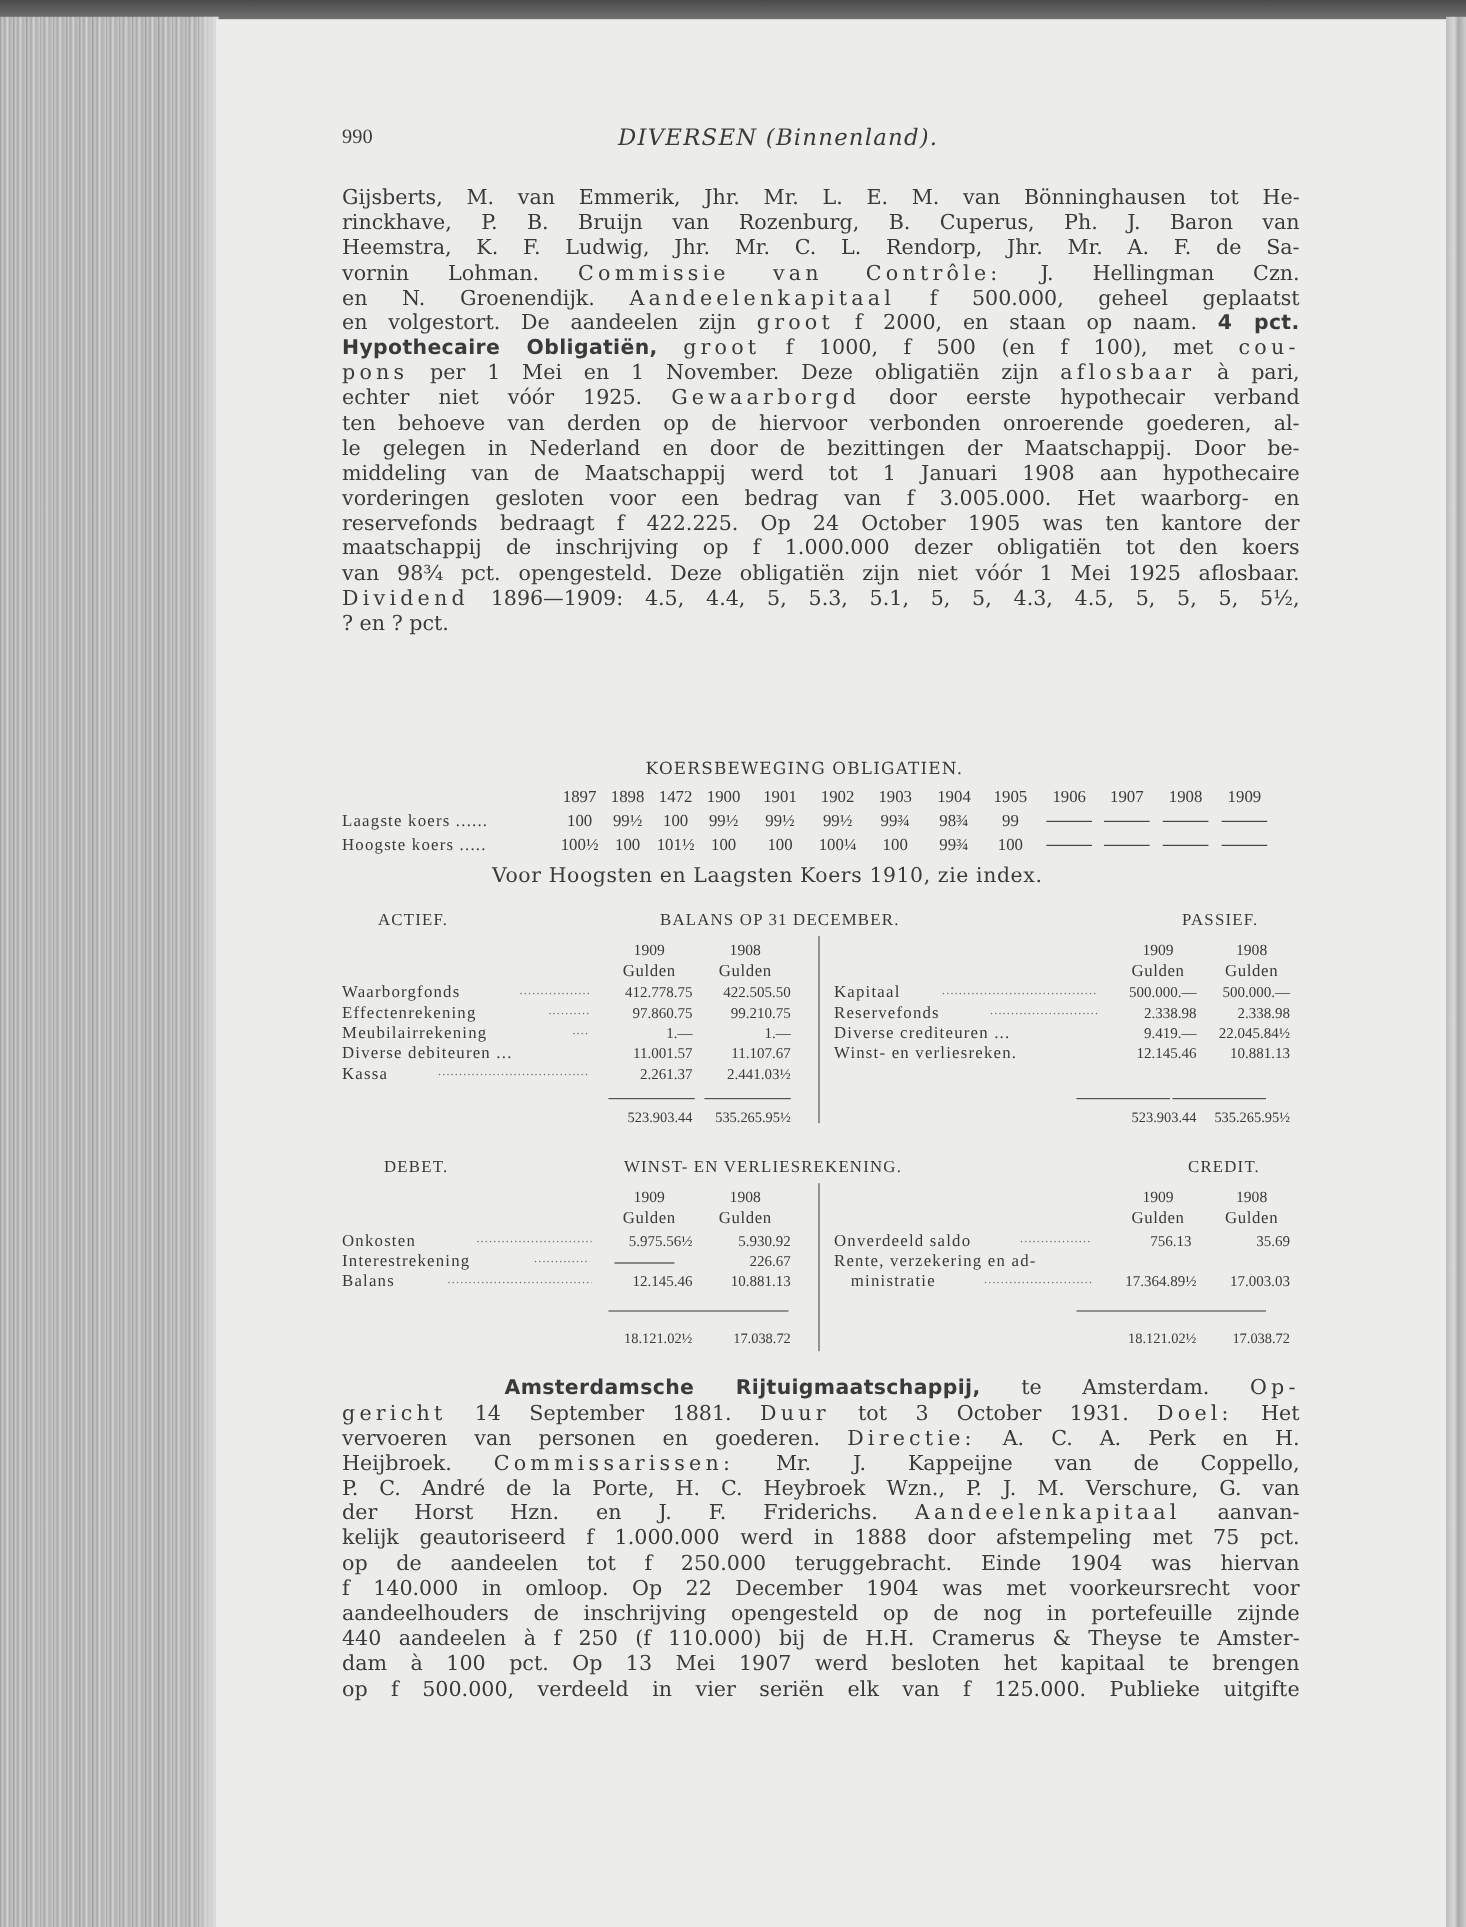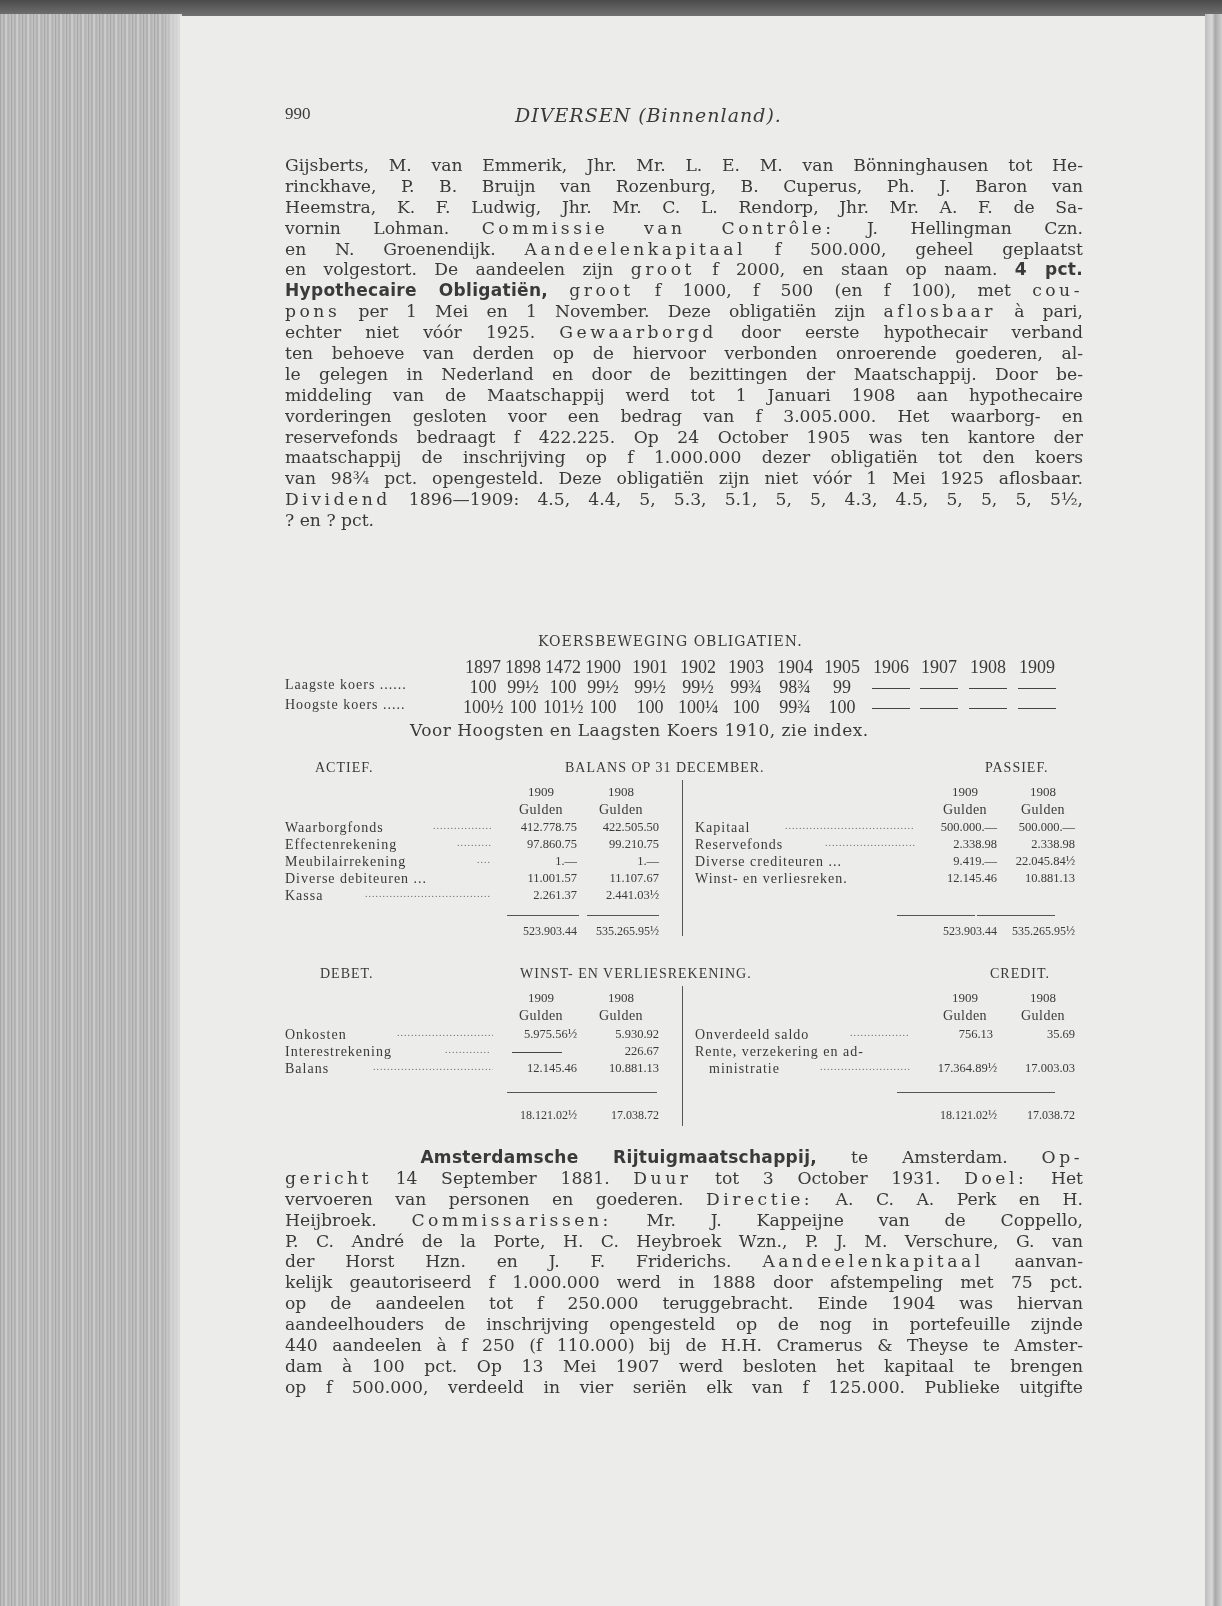--- a/index.html
+++ b/index.html
@@ -28,21 +28,21 @@
   .para .line { display:block; white-space:nowrap; text-align:justify; text-align-last:justify; height:20.9px; }
   .para .line.last { text-align-last:left; }
   .sp { letter-spacing:3.5px; }
   .bold { font-family:"DejaVu Sans", sans-serif; font-weight:bold; font-size:17px; letter-spacing:0.3px; }
 
   
   .koers { position:absolute; left:0; top:617px; width:800px; font-size:12.5px; }
   .koers-title { position:absolute; left:253px; top:0; font-size:14px; letter-spacing:1px; }
   .koers-row { position:absolute; left:0; height:16px; white-space:nowrap; font-family:"Liberation Serif", serif; }
   .koers-row .lbl { position:absolute; left:0; width:180px; font-size:14px; letter-spacing:1px; }
-  .koers-row .cell { position:absolute; width:40px; text-align:center; font-size:18px; }
+  .koers-row .cell { position:absolute; width:40px; text-align:center; font-size:14px; }
   .dash { display:inline-block; width:38px; border-top:1px solid #444; vertical-align:middle; }
   .koers-note { position:absolute; left:125px; top:87px; font-size:17px; letter-spacing:0.5px; }
 
   
   .fin { position:absolute; left:0; width:800px; font-family:"Liberation Serif", serif; }
   .fin-head { position:absolute; font-size:14px; letter-spacing:1px; white-space:nowrap; }
   .col-head { position:absolute; font-size:13px; text-align:center; width:80px; }
   .col-head2 { position:absolute; font-size:14px; text-align:center; width:80px; letter-spacing:0.5px; }
   .row { position:absolute; height:16px; white-space:nowrap; }
   .row .rl { position:absolute; left:0; font-size:14px; letter-spacing:1px; }
@@ -165,21 +165,21 @@
         <span class="cell" style="left:586px"><span class="dash"></span></span>
         <span class="cell" style="left:634px"><span class="dash"></span></span>
         <span class="cell" style="left:683px"><span class="dash"></span></span>
         <span class="cell" style="left:732px"><span class="dash"></span></span>
       </div>
       <div class="koers-note">Voor Hoogsten en Laagsten Koers 1910, zie index.</div>
     </div>
 
     <div class="fin" style="top:744px;">
       <div class="fin-head" style="left:30px;top:0">ACTIEF.</div>
-      <div class="fin-head" style="left:280px;top:0">BALANS OP 31 DECEMBER.</div>
+      <div class="fin-head" style="left:265px;top:0">BALANS OP 31 DECEMBER.</div>
       <div class="fin-head" style="left:700px;top:0">PASSIEF.</div>
 
       <div class="col-head" style="left:216px;top:24px">1909</div>
       <div class="col-head" style="left:296px;top:24px">1908</div>
       <div class="col-head2" style="left:216px;top:42px">Gulden</div>
       <div class="col-head2" style="left:296px;top:42px">Gulden</div>
       <div class="col-head" style="left:640px;top:24px">1909</div>
       <div class="col-head" style="left:718px;top:24px">1908</div>
       <div class="col-head2" style="left:640px;top:42px">Gulden</div>
       <div class="col-head2" style="left:718px;top:42px">Gulden</div>
@@ -331,20 +331,21 @@
         <span>Mr. J. Kappeijne van de Coppello,</span>
       </span>
       <span class="line">P. C. André de la Porte, H. C. Heybroek Wzn., P. J. M. Verschure, G. van</span>
       <span class="line">
         <span>der Horst Hzn. en J. F. Friderichs.</span>
         <span class="sp">Aandeelenkapitaal</span>
         <span>aanvan-</span>
       </span>
       <span class="line">kelijk geautoriseerd f 1.000.000 werd in 1888 door afstempeling met 75 pct.</span>
       <span class="line">op  de  aandeelen tot f 250.000 teruggebracht.  Einde 1904 was hiervan</span>
+      <span class="line">f 140.000 in omloop.  Op 22 December 1904 was met voorkeursrecht voor</span>
       <span class="line">aandeelhouders de inschrijving opengesteld op de nog in portefeuille zijnde</span>
       <span class="line">440 aandeelen à f 250 (f 110.000) bij de H.H. Cramerus &amp; Theyse te Amster-</span>
       <span class="line">dam à 100 pct.  Op 13 Mei 1907 werd besloten het kapitaal te brengen</span>
       <span class="line">op f 500.000, verdeeld in vier seriën elk van f 125.000.  Publieke uitgifte</span>
     </div>
 
   </div>
 </div>
 
 </body></html>

